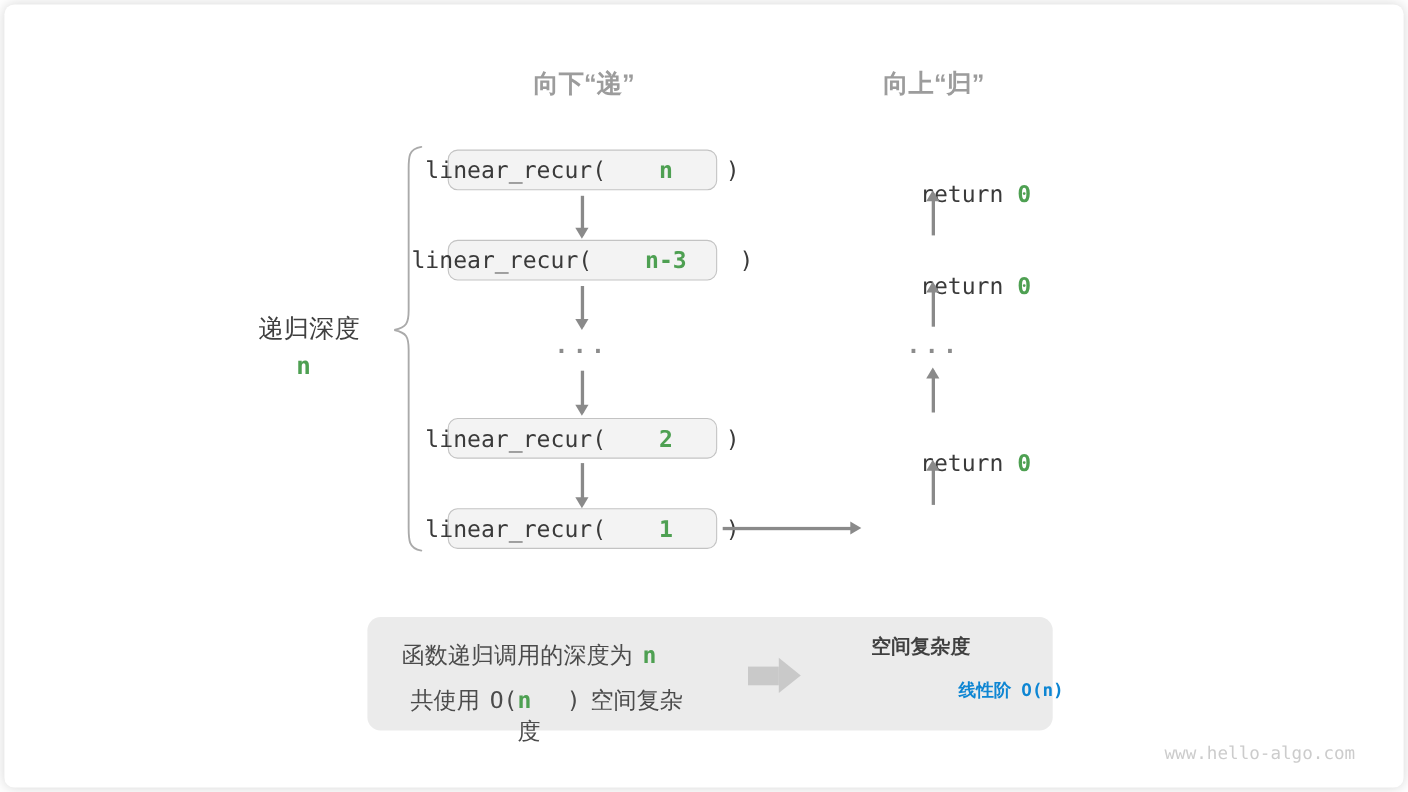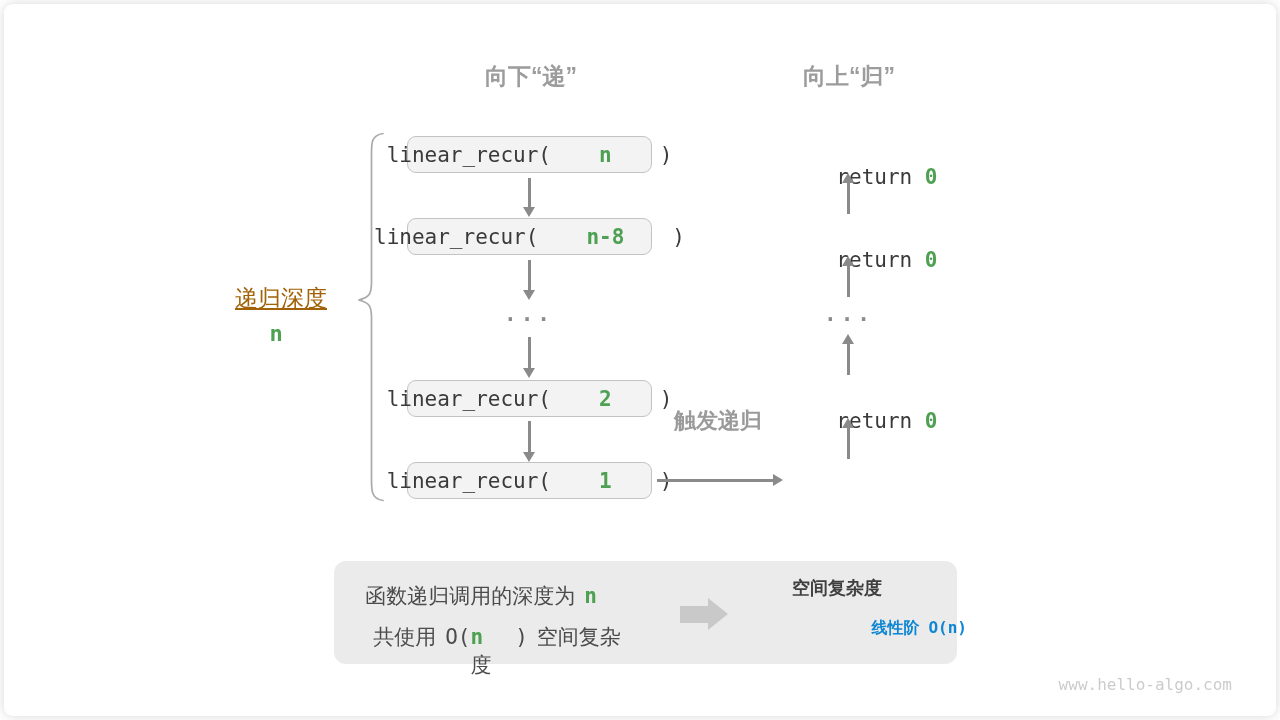--- a/index.html
+++ b/index.html
@@ -26,21 +26,21 @@
         border-left:6.5px solid transparent;border-right:6.5px solid transparent;border-top:10px solid #8a8a8a;}
   .arrow-up::after{content:"";position:absolute;left:0;top:-1px;width:0;height:0;
         border-left:6.5px solid transparent;border-right:6.5px solid transparent;border-bottom:10px solid #8a8a8a;}
 
   .arrow-h{position:absolute;height:13px;}
   .arrow-h::before{content:"";position:absolute;top:5px;left:0;right:8px;height:2.5px;background:#8a8a8a;}
   .arrow-h::after{content:"";position:absolute;right:-1px;top:0;width:0;height:0;
         border-top:6.5px solid transparent;border-bottom:6.5px solid transparent;border-left:10px solid #8a8a8a;}
 
   #depth-label{position:absolute;left:187px;top:279px;width:180px;text-align:center;
-        font-size:23px;color:#a16207;text-decoration:underline;}
+        font-size:23px;color:#404040;}
   #depth-n{position:absolute;left:182px;top:317px;width:180px;text-align:center;font-size:22px;}
 
   #trigger-label{position:absolute;left:629px;top:403px;width:170px;text-align:center;
         font-size:22px;font-weight:bold;color:#9a9a9a;line-height:27px;}
 
   #summary-box{position:absolute;left:330px;top:557px;width:623px;height:103px;
         background:#ebebeb;border-radius:12px;}
   .sum-line{position:absolute;left:337px;width:280px;text-align:center;font-size:21px;color:#4b4b4b;}
   .sum-line .code{font-size:21px;}
   .sp-l{margin-left:9px;} .sp-r{margin-right:9px;margin-left:32px;}
@@ -71,21 +71,21 @@
     <svg id="brace-svg" width="30" height="370" viewBox="0 0 30 370">
       <path d="M 27 1.5 C 15 3.5, 15.5 11, 15.5 23 L 15.5 150 C 15.5 162, 13.5 165.5, 2.5 168 C 13.5 170.5, 15.5 174, 15.5 186 L 15.5 346 C 15.5 358, 15 366.5, 27 368.5" fill="none" stroke="#aaaaaa" stroke-width="1.7" stroke-linecap="round"></path>
     </svg>
     <div id="depth-label">递归深度</div>
     <div id="depth-n" class="code green">n</div>
 
     <div class="codebox code" style="top:132px;">
       <span>linear_recur(</span><span class="green">n</span><span>)</span>
     </div>
     <div class="codebox code" style="top:214px;">
-      <span>linear_recur(</span><span class="green">n-8</span><span>)</span>
+      <span>linear_recur(</span><span class="green">n-3</span><span>)</span>
     </div>
     <div class="dots" style="left:465px;top:298px;">...</div>
     <div class="codebox code" style="top:376px;">
       <span>linear_recur(</span><span class="green">2</span><span>)</span>
     </div>
     <div class="codebox code" style="top:458px;">
       <span>linear_recur(</span><span class="green">1</span><span>)</span>
     </div>
 
     <div class="arrow-v arrow-down" style="left:519px;top:172px;height:40px;"></div>
@@ -104,21 +104,20 @@
       <span>return </span><span class="green">0</span>
     </div>
 
     <div class="arrow-v arrow-up" style="left:838px;top:170px;height:42px;"></div>
     <div class="arrow-v arrow-up" style="left:838px;top:253px;height:42px;"></div>
     <div class="arrow-v arrow-up" style="left:838px;top:331px;height:42px;"></div>
     <div class="arrow-v arrow-up" style="left:838px;top:415px;height:42px;"></div>
 
     <div class="arrow-h" style="left:653px;top:470px;width:125px;"></div>
     <div id="trigger-label">
-      <div>触发递归</div>
     </div>
 
     <div id="summary-box"></div>
     <div class="sum-line" style="top:578px;">
       <span>函数递归调用的深度为</span><span class="code green sp-l">n</span>
     </div>
     <div class="sum-line" style="top:619px;">
       <span class="sp-r">共使用</span><span class="code">O(</span><span class="code green">n</span><span class="code sp-r">)</span><span>空间复杂度</span>
     </div>
 

